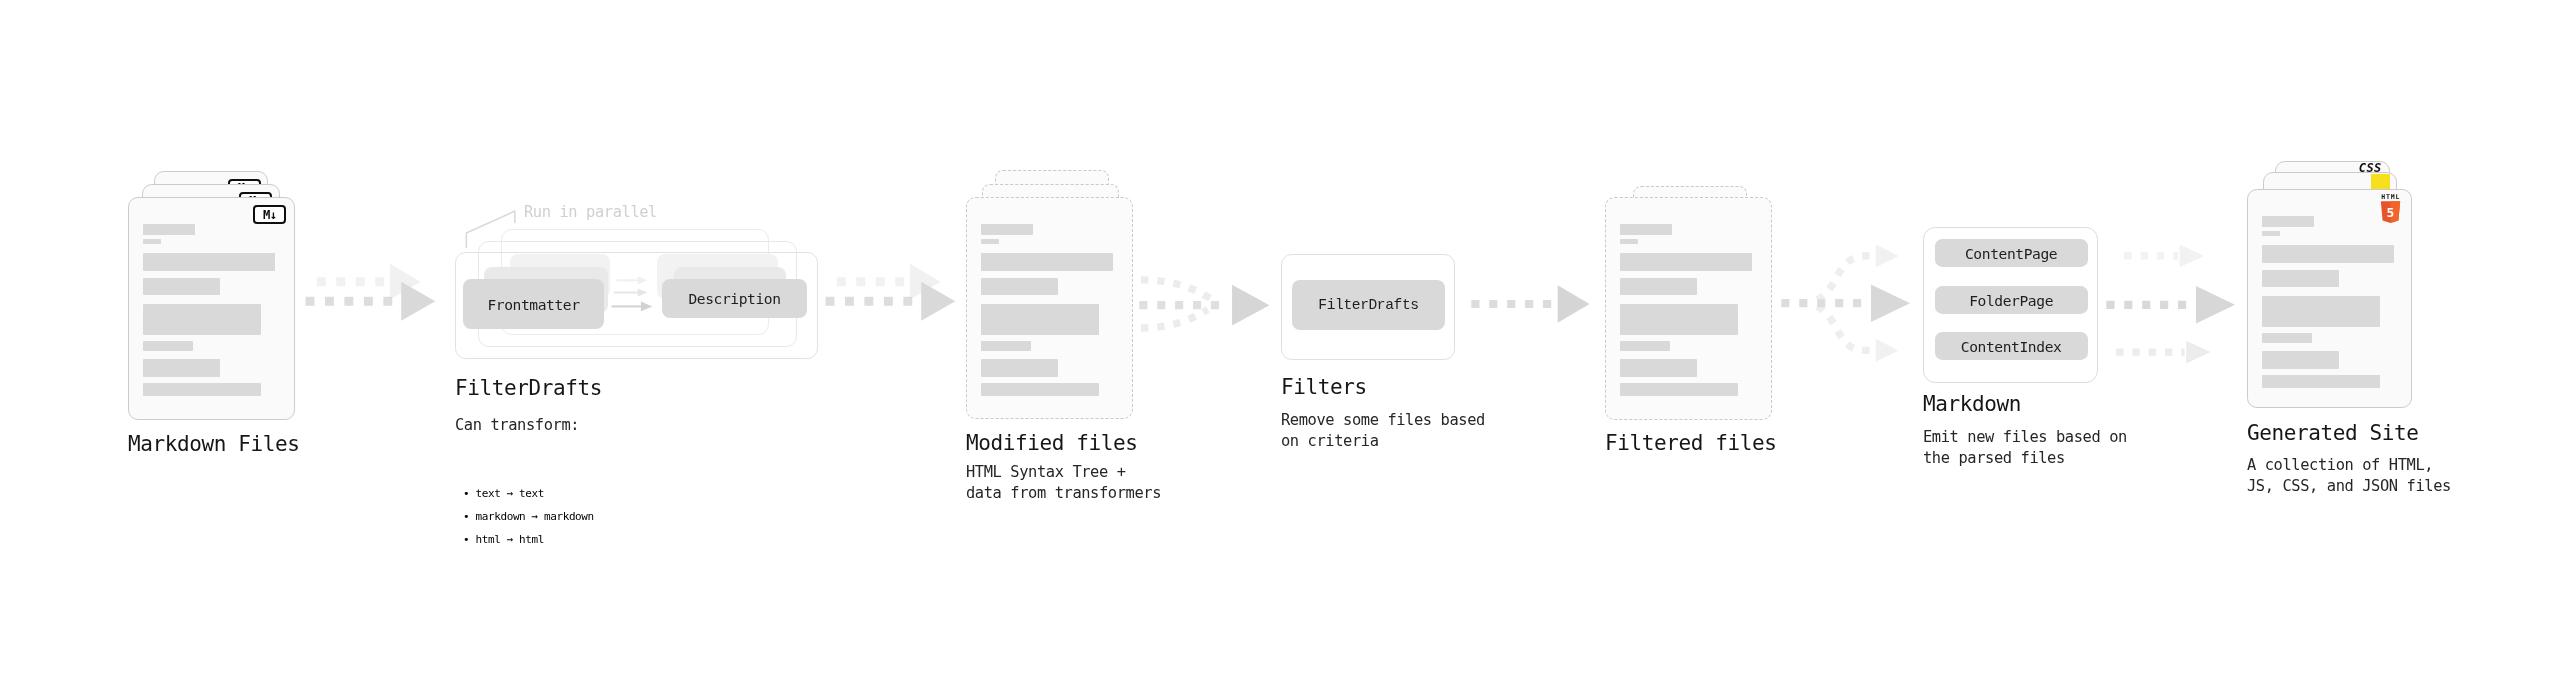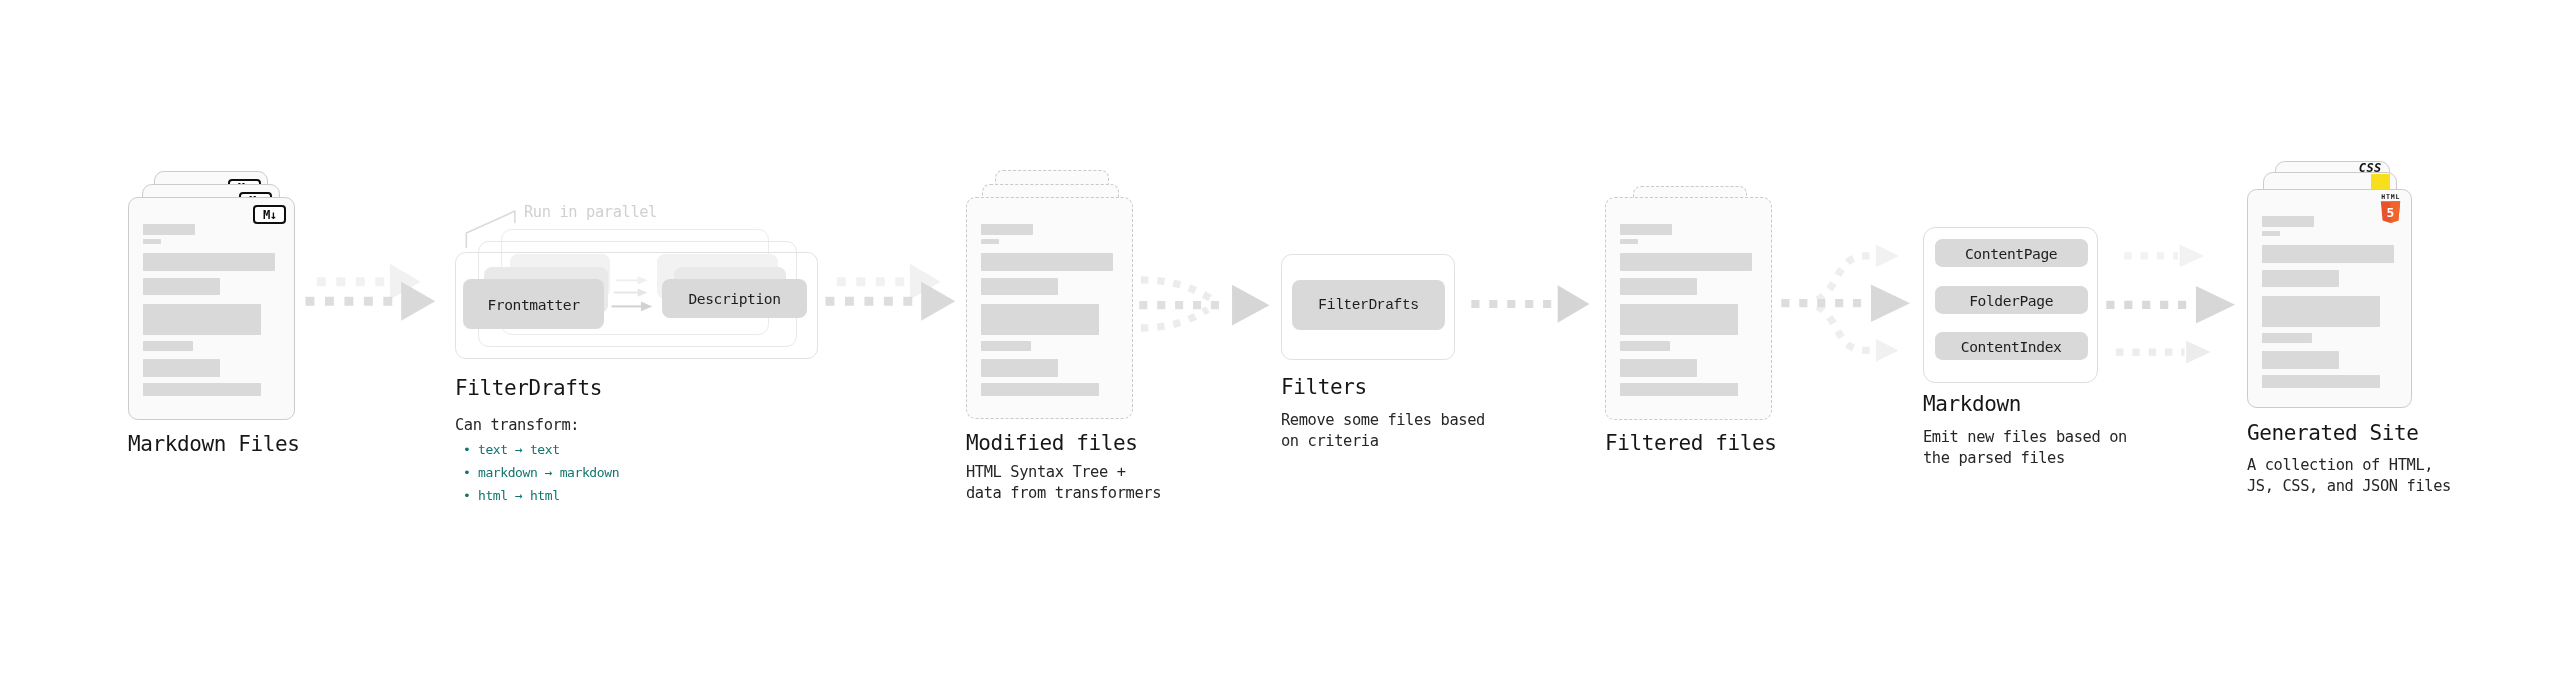--- a/index.html
+++ b/index.html
@@ -29,21 +29,21 @@
     font-size:12.2px;font-weight:bold;color:#0e0e0e;letter-spacing:-0.8px;box-sizing:border-box;}
   .html5{position:absolute;display:flex;flex-direction:column;align-items:center;}
   .html5-word{font-size:6.5px;font-weight:bold;color:#111;letter-spacing:0.8px;line-height:7.3px;}
   .badge-js{position:absolute;background:#f7df1e;width:18.7px;height:15.4px;}
   .badge-css{position:absolute;display:flex;flex-direction:column;align-items:center;}
   .badge-css .css-word{font-size:12px;font-weight:bold;color:#111;line-height:6.5px;letter-spacing:0.4px;font-style:italic;}
   .badge-css .css-bar{width:14px;height:2.4px;background:#2b66f6;margin-top:0.8px;}
   
   .h{position:absolute;font-size:21px;color:#161616;white-space:nowrap;letter-spacing:-0.4px;}
   .sub{position:absolute;font-size:15.4px;color:#262626;line-height:21px;white-space:pre-line;letter-spacing:-0.4px;}
-  .bullets{position:absolute;font-size:13px;color:#0f766e;line-height:23px;letter-spacing:-0.4px;}
+  .bullets{position:absolute;font-size:11px;color:#000000;line-height:23px;letter-spacing:-0.4px;margin-top:44px;}
   .bullet{padding-left:8.1px;}
   .bullet::before{content:"• ";}
   .annotation{position:absolute;font-size:15.4px;color:#d0d0d0;white-space:nowrap;letter-spacing:-0.4px;}
   
   .obox{position:absolute;border-radius:10.6px;box-sizing:border-box;background:transparent;}
   .pill{position:absolute;background:#d9d9d9;border-radius:8.1px;display:flex;align-items:center;
         justify-content:center;font-size:14.6px;color:#1e1e1e;letter-spacing:-0.4px;}
   .ghost{position:absolute;border-radius:8.1px;}
   .epill{position:absolute;left:10.6px;width:153px;height:28px;background:#d9d9d9;border-radius:7.3px;
          display:flex;align-items:center;justify-content:center;font-size:14.6px;color:#1e1e1e;letter-spacing:-0.4px;}

